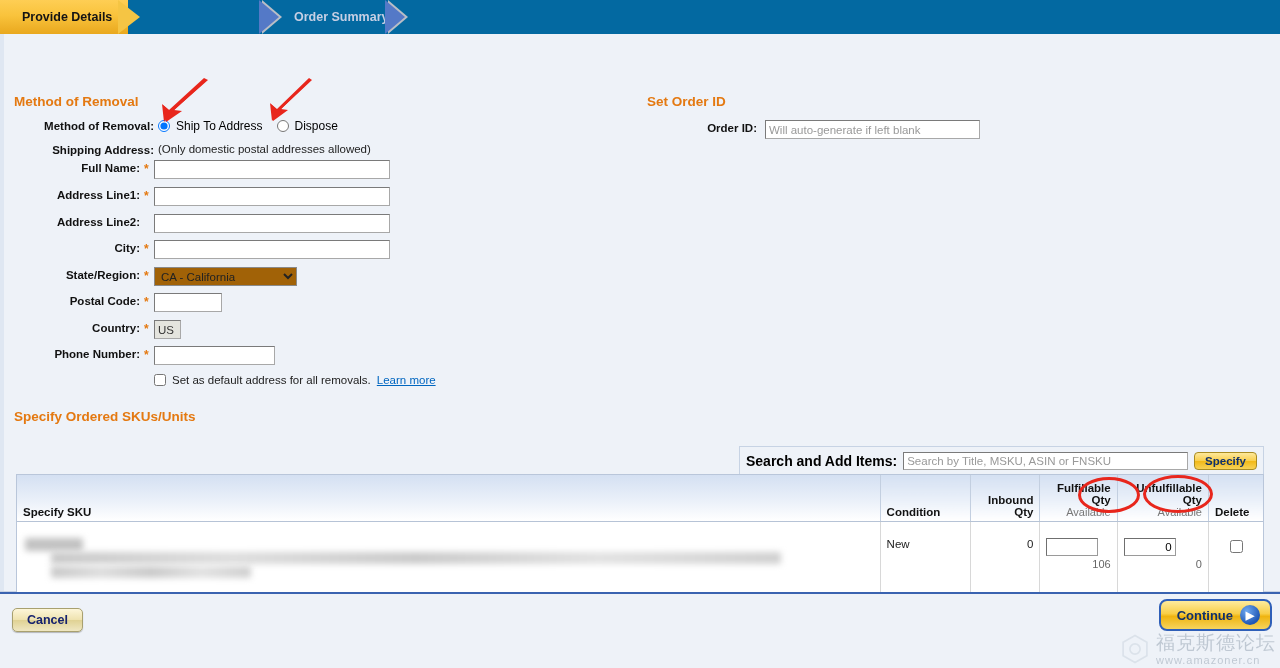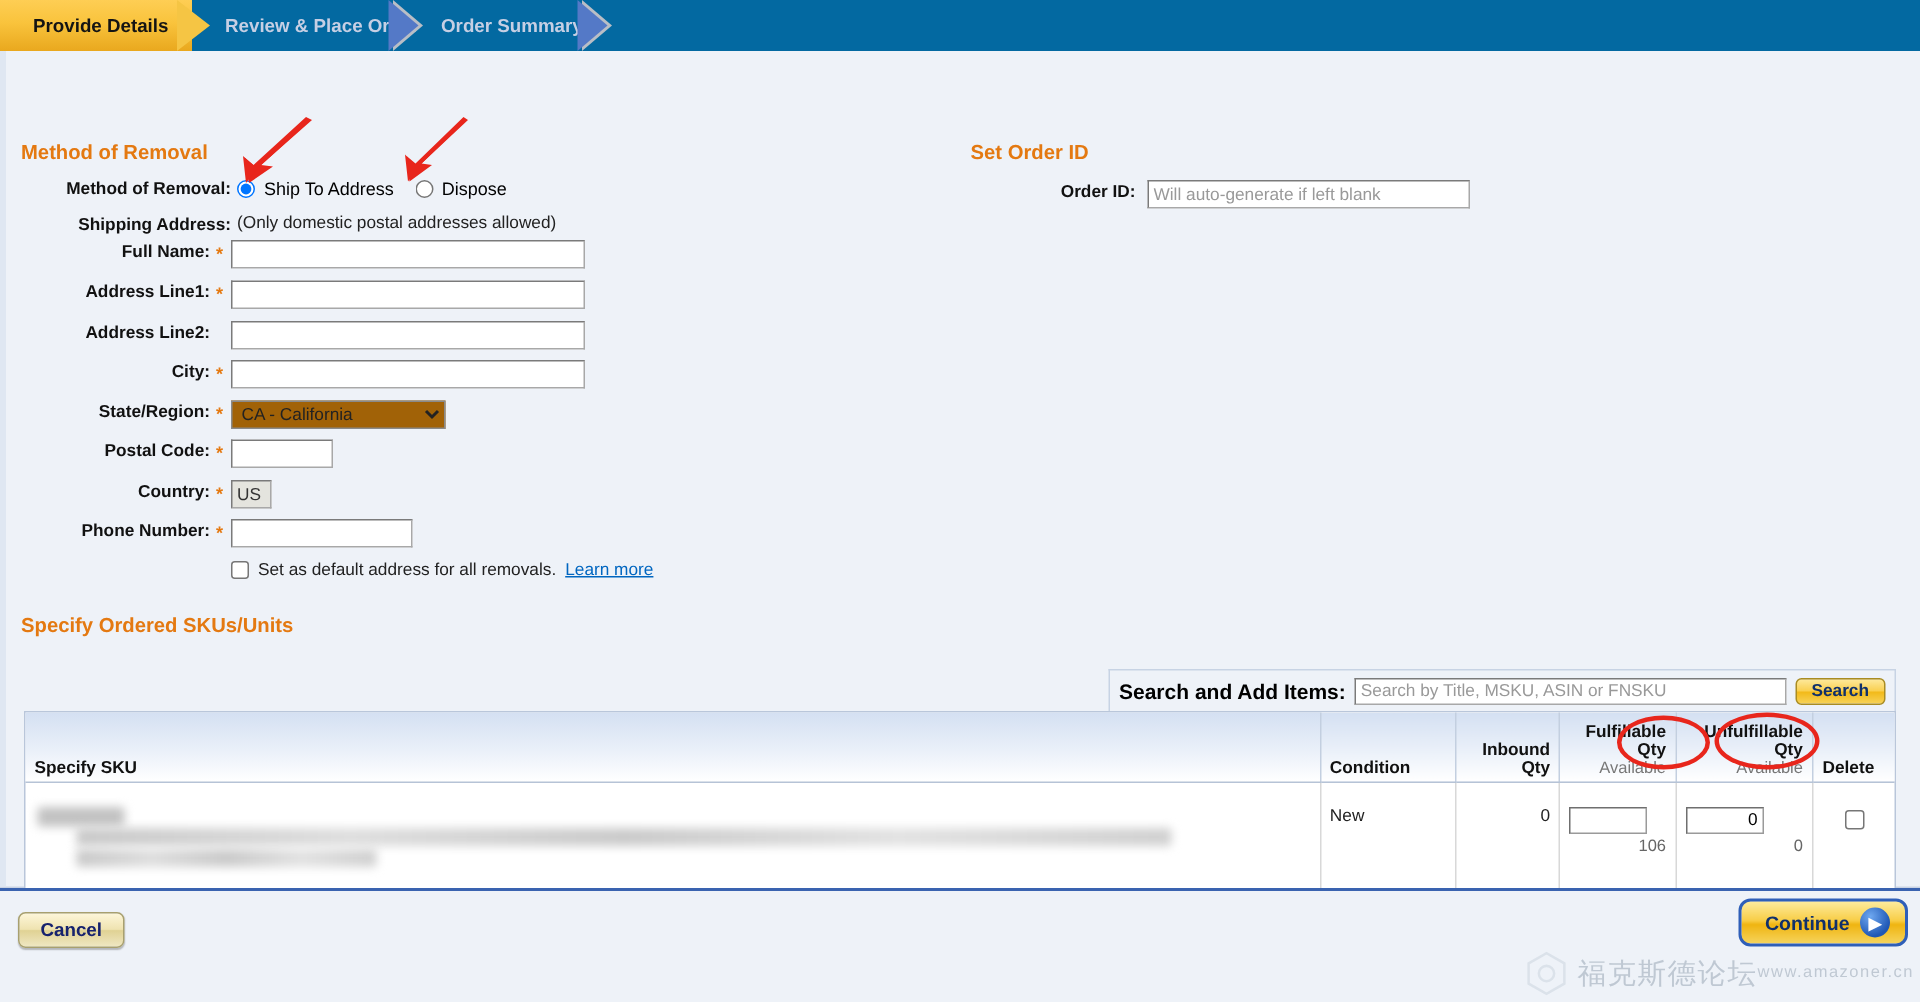--- a/index.html
+++ b/index.html
@@ -235,40 +235,37 @@
     position:absolute; border: 3px solid #e8261c; border-radius: 50%;
     pointer-events:none; z-index: 41;
   }
   
   .wm {
     position: absolute; right: 4px; bottom: 2px;
     z-index: 50; pointer-events:none;
     display: flex; align-items: center; gap: 4px;
     opacity: .55;
   }
-  .wm-text { display:flex; flex-direction:row; align-items:flex-start; line-height:1; }
+  .wm-text { display:flex; flex-direction:column; align-items:flex-start; line-height:1; }
   .wm-cn { font-size: 19px; color:#9aa7b5; font-family:"DejaVu Sans", sans-serif; letter-spacing:1px; }
   .wm-url { font-size: 11px; color:#9aa7b5; letter-spacing:1px; margin-top:3px; }
   .wm-logo { width: 34px; height: 34px; opacity:.6; }
 </style>
 </head>
 <body>
 
 <div class="wizard">
   <div class="wizard-inner">
 
     <div class="wz-tab wz-active">
       <div class="wz-bg"></div>
       <span class="lbl">Provide Details</span>
     </div>
     <div class="wz-arrow wz-arrow-gold2"></div>
 
-    <div class="wz-tab wz-t2">
-      <span class="lbl">Review &amp; Place Order</span>
-    </div>
     <div class="wz-sep" style="left:262px"></div>
     <div class="wz-sep-in" style="left:262px"></div>
 
     <div class="wz-tab wz-t3">
       <span class="lbl">Order Summary</span>
     </div>
     <div class="wz-sep" style="left:388px"></div>
     <div class="wz-sep-in" style="left:388px"></div>
   </div>
 </div>
@@ -330,21 +327,21 @@
 
   <div style="position:absolute;left:647px;top:60px;" class="section-title">Set Order ID</div>
   <div style="position:absolute;left:647px;top:88px;width:110px;" class="fld-label">Order ID:</div>
   <input class="txt" style="position: absolute; left: 765px; top: 86px; width: 215px;" placeholder="Will auto-generate if left blank">
 
   <div style="position:absolute;left:14px;top:375px;" class="section-title">Specify Ordered SKUs/Units</div>
 
   <div style="position:absolute;left:739px;top:412px;right:16px;height:28px;background:#eef2f8;border:1px solid #c7d3e4;border-bottom:none;display:flex;align-items:center;padding:0 6px;gap:6px;">
     <span style="font-weight:bold;font-size:14px;">Search and Add Items:</span>
     <input class="txt" style="flex: 1 1 0%; height: 18px;" placeholder="Search by Title, MSKU, ASIN or FNSKU">
-    <button class="btn-search">Search</button>
+    <button class="btn-search">Specify</button>
   </div>
 
   <div class="sku-panel" style="top:440px;">
     <table class="sku">
       <colgroup>
         <col style="width:745px">
           <col style="width:78px">
           <col style="width:60px">
         <col style="width:60px">
           <col style="width:70px">

